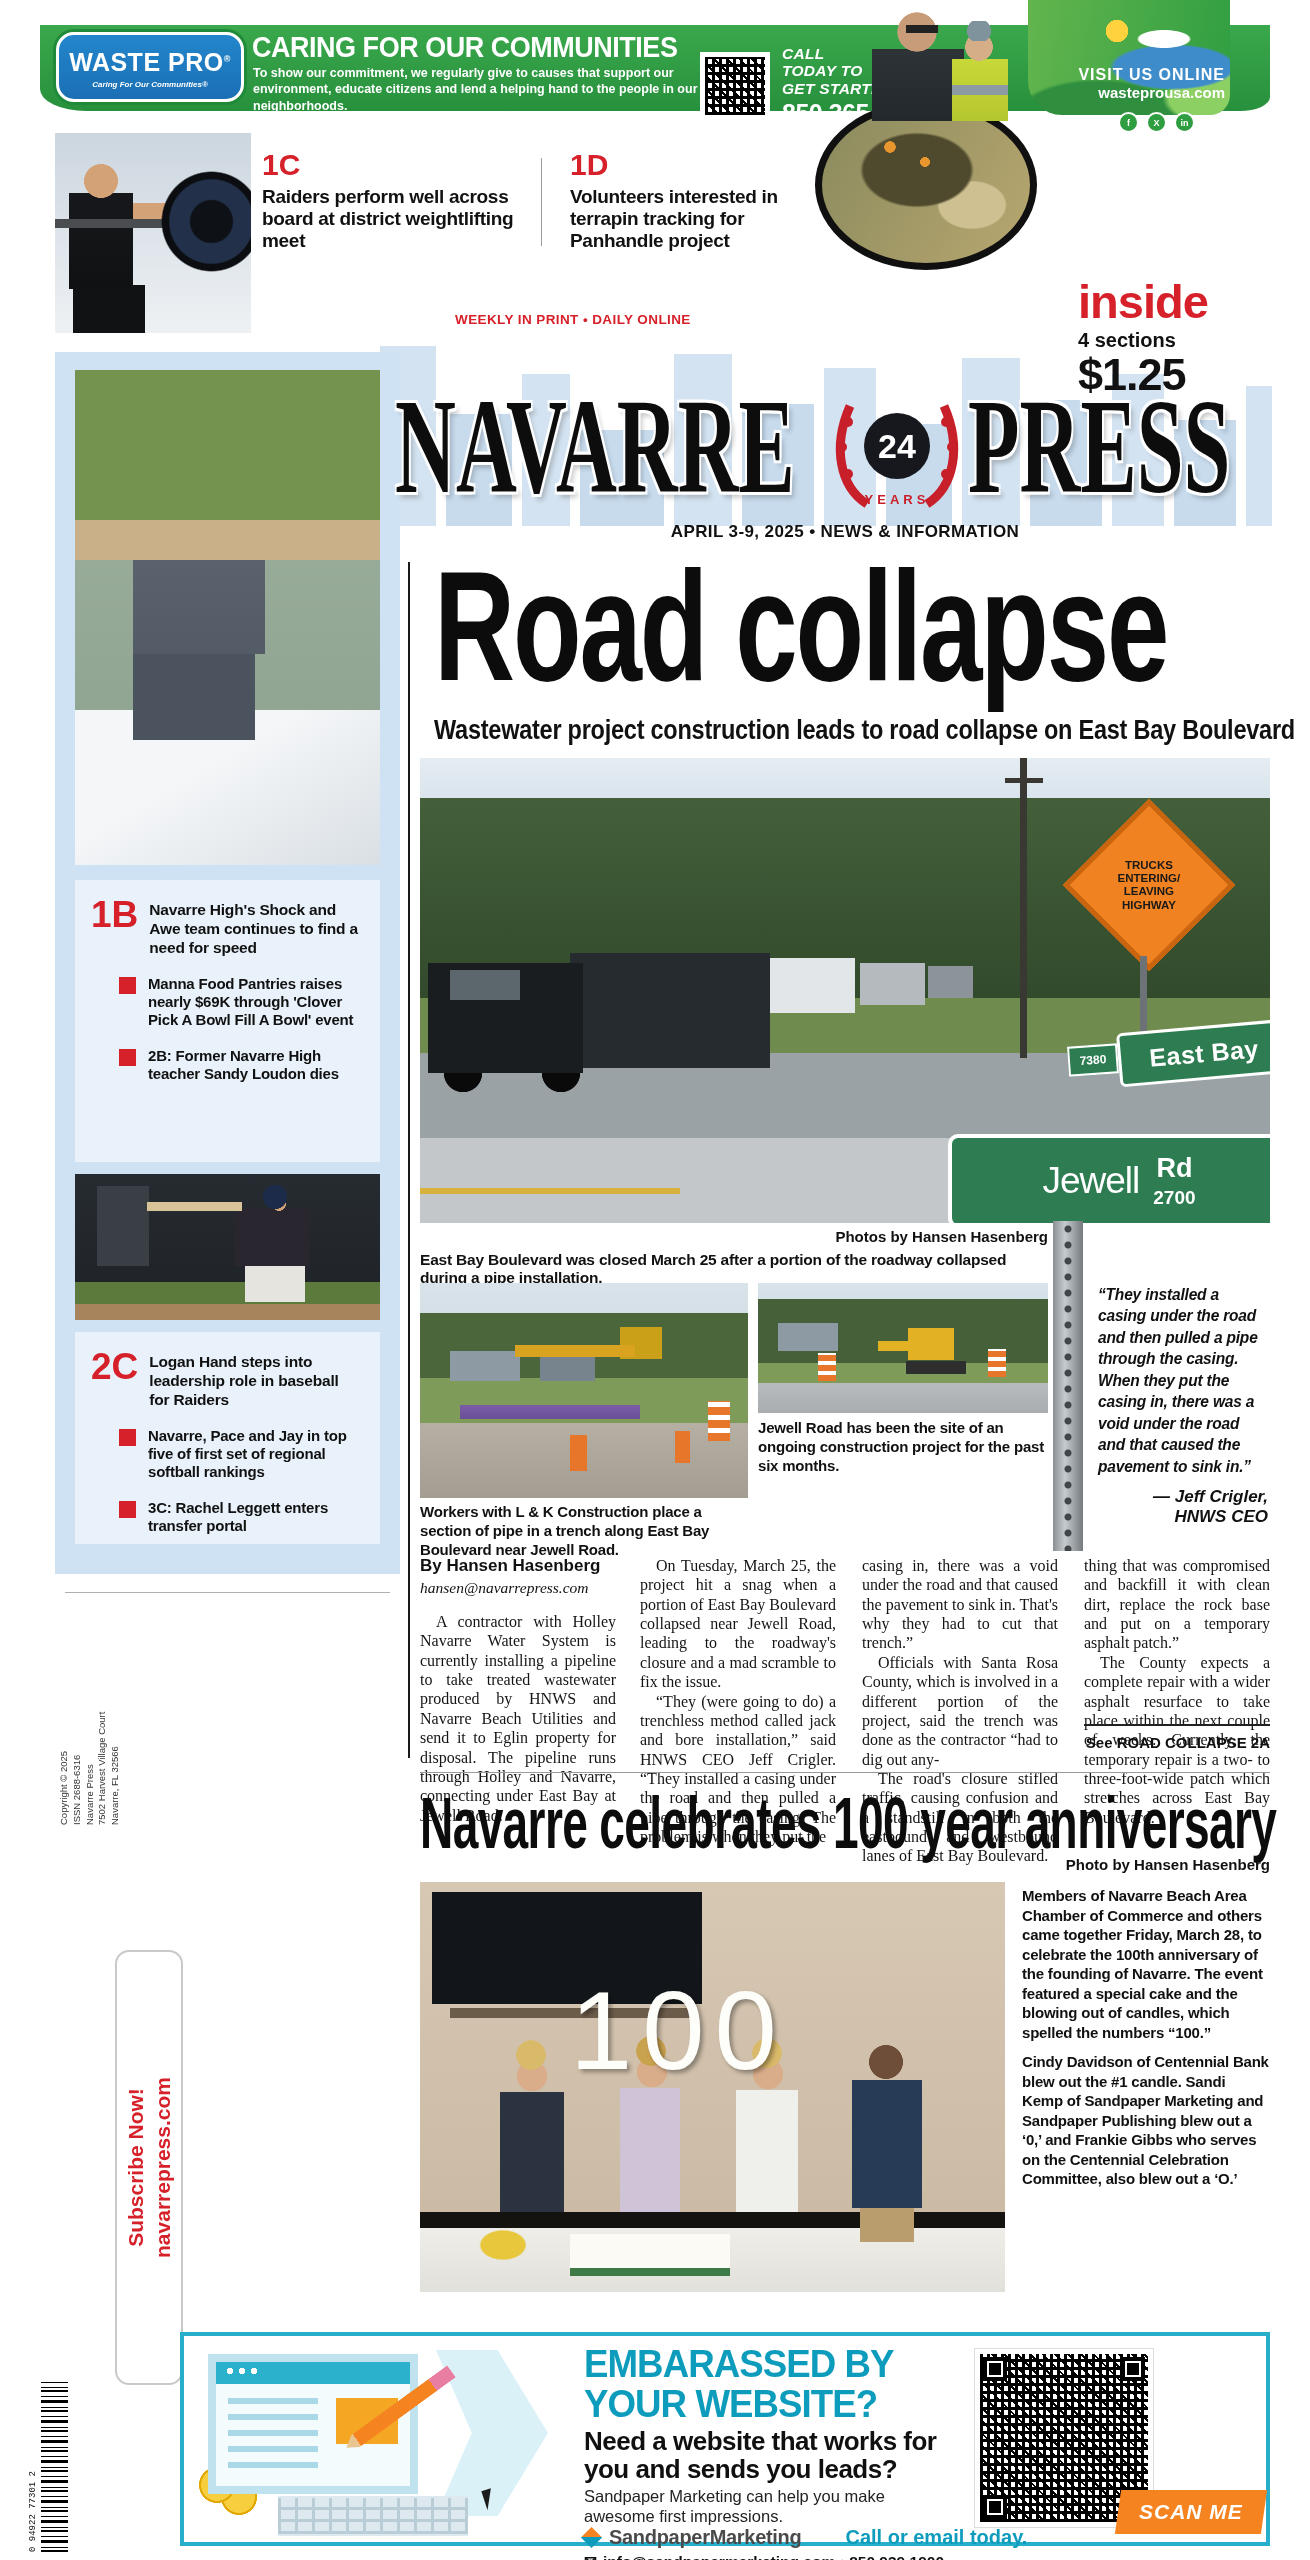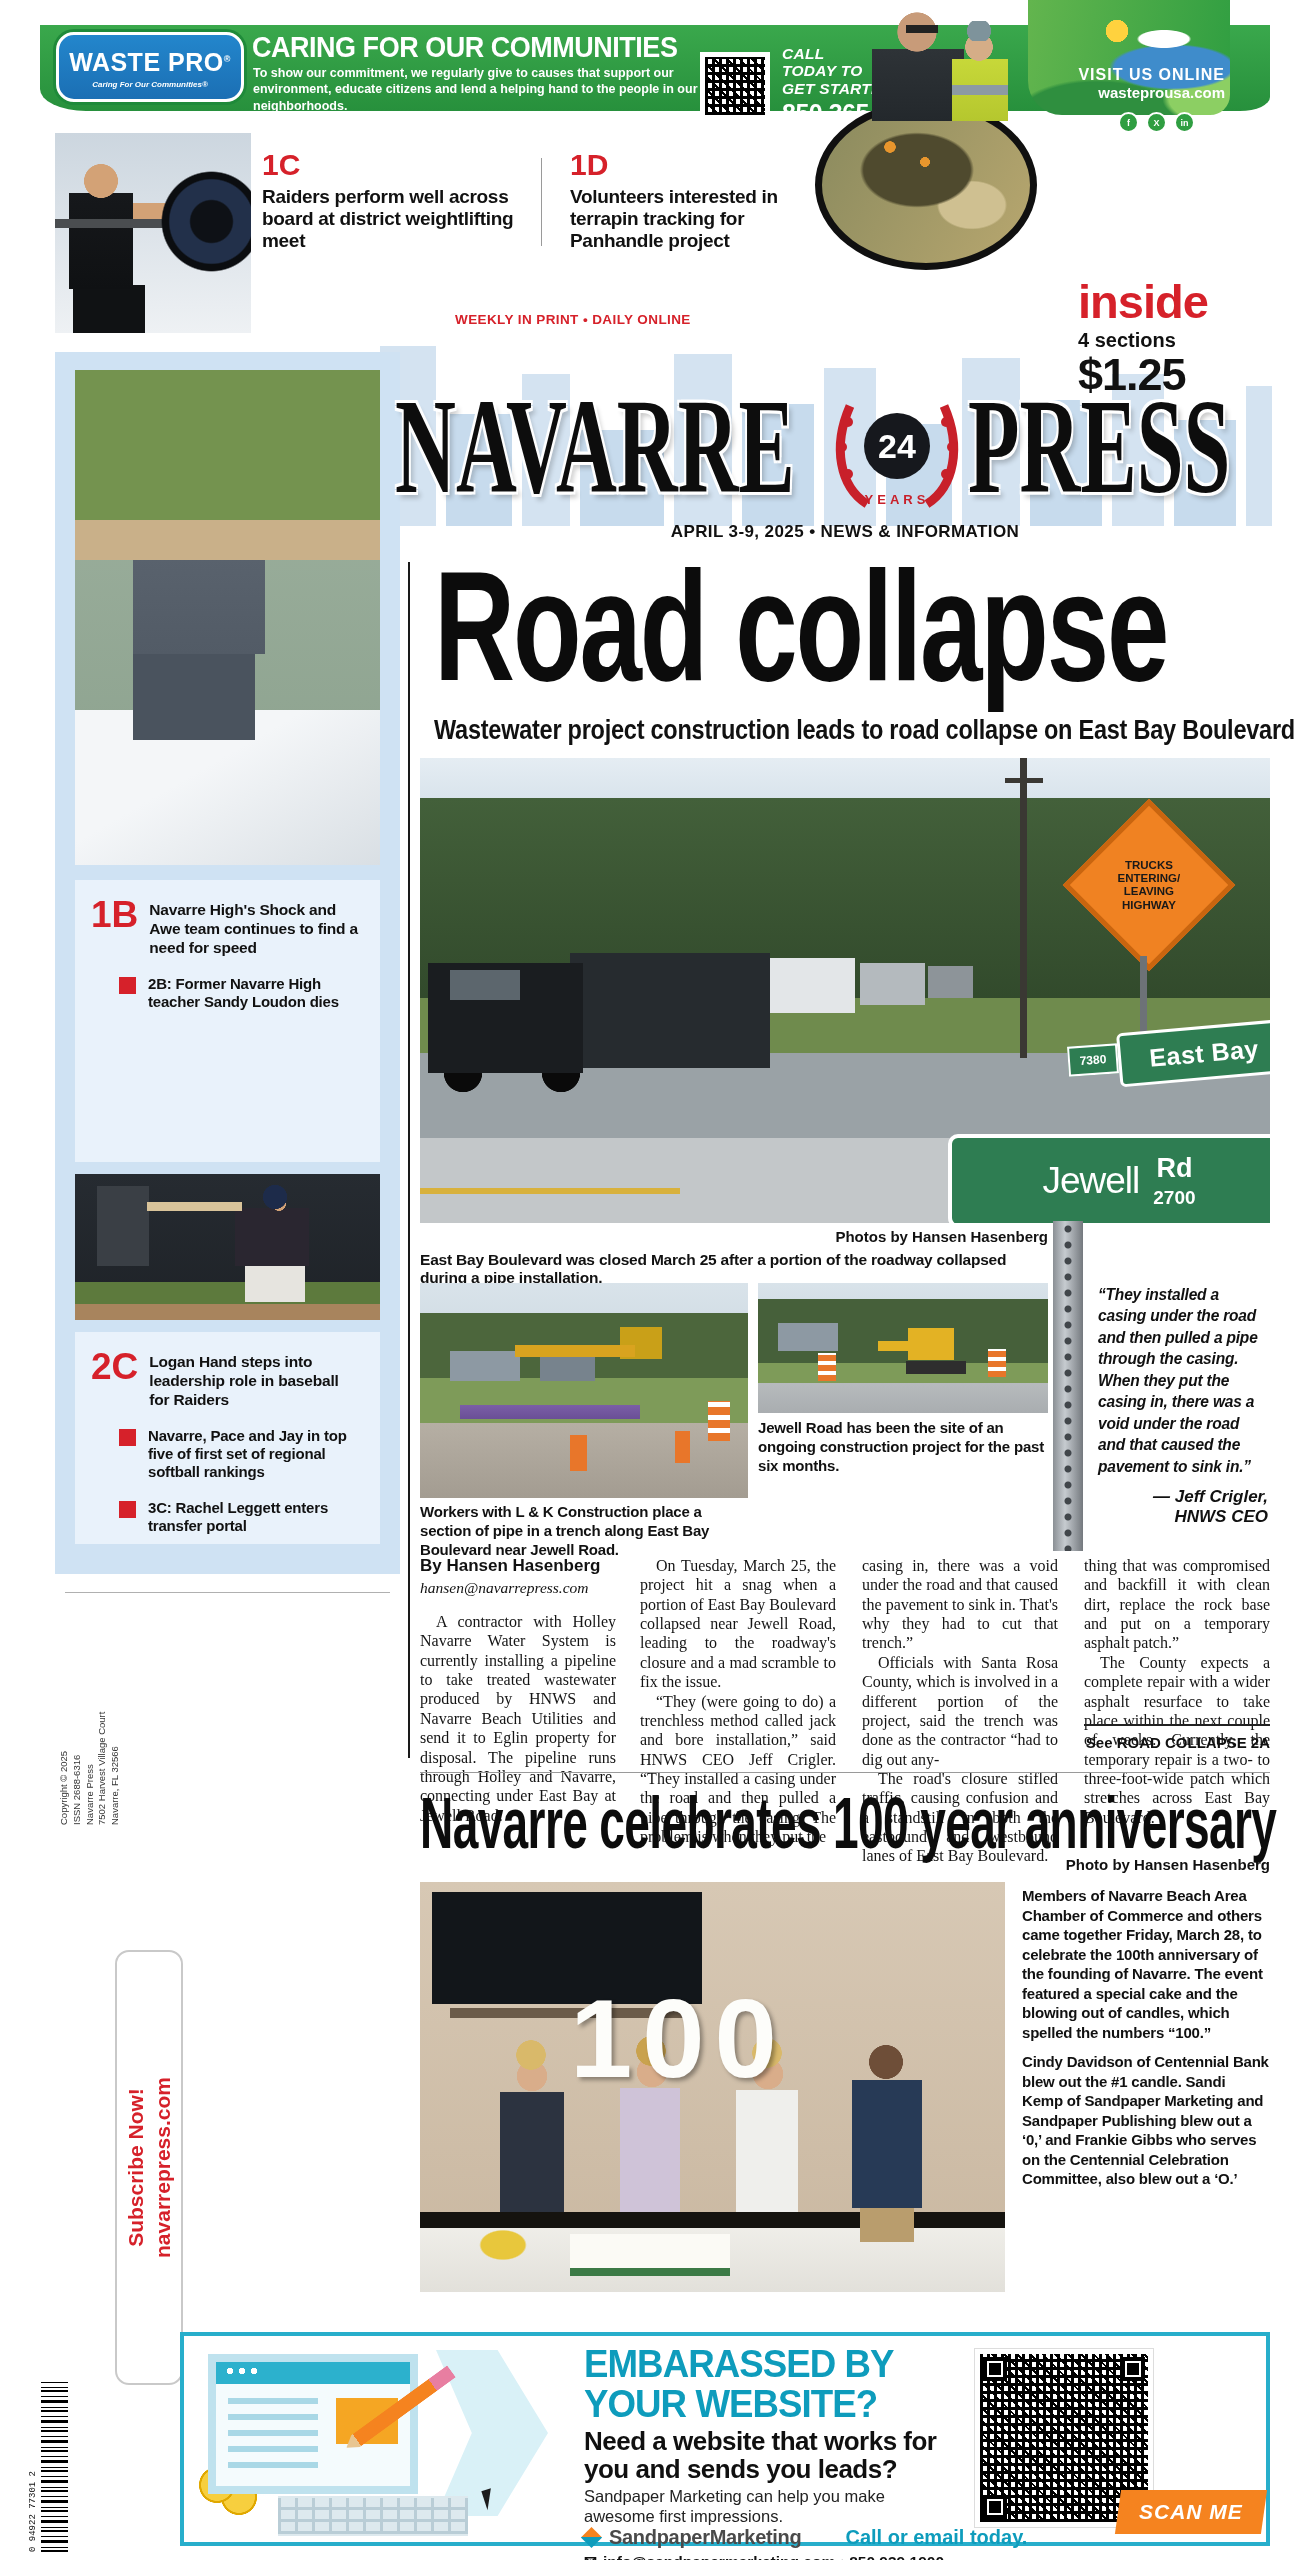--- a/index.html
+++ b/index.html
@@ -248,21 +248,21 @@
        linear-gradient(#cfc3d8,#cfc3d8) 200px 206px/60px 124px no-repeat,
        linear-gradient(#efefec,#efefec) 316px 208px/62px 122px no-repeat,
        linear-gradient(#273a56,#273a56) 432px 198px/70px 128px no-repeat,
        linear-gradient(#b99d6d,#b99d6d) 440px 318px/54px 42px no-repeat,
        linear-gradient(#15130f,#15130f) 0 330px/585px 16px no-repeat,
        linear-gradient(#3c7a46,#3c7a46) 150px 386px/160px 8px no-repeat,
        linear-gradient(#fbfaf5,#fbfaf5) 150px 352px/160px 42px no-repeat,
        radial-gradient(ellipse,#e8c73c 55%,transparent 60%) 55px 345px/56px 36px no-repeat,
        linear-gradient(#f2f1ec,#e2e0da) 0 330px/585px 80px no-repeat,
        linear-gradient(#d7c8b4,#c9b7a0);}
-  #anniv-100{position:absolute;left:150px;top:92px;font-size:112px;font-weight:700;color:#fdfdfa;
+  #anniv-100{position:absolute;left:150px;top:84px;font-size:112px;font-weight:400;color:#fdfdfa;
              letter-spacing:10px;text-shadow:3px 3px 4px rgba(0,0,0,.35);}
   #anniv-text{position:absolute;left:1022px;top:1886px;width:248px;font-size:15px;font-weight:800;line-height:1.3;letter-spacing:-.2px;}
   #anniv-text p{margin:0 0 10px 0;}
   
   #ad{position:absolute;left:180px;top:2332px;width:1090px;height:214px;border:4px solid #27aecb;
       box-sizing:border-box;background:#fff;}
   #ad-arrow{position:absolute;left:252px;top:14px;width:112px;height:166px;background:#d9f1f7;
       clip-path:polygon(0 0,55% 0,100% 50%,55% 100%,0 100%,32% 50%);}
   #ad-art{position:absolute;left:14px;top:10px;width:300px;height:190px;
      background:
@@ -393,20 +393,24 @@
 
 <div id="sidebar">
   <div class="sb-photo" id="sb-photo1"></div>
   <div class="sb-box" id="sb-box1">
     <div class="sb-head">
       <span class="sb-num">1B</span>
       <span class="sb-lead">Navarre High's Shock and Awe team continues to find a need for speed</span>
     </div>
     <div class="sb-item">
       <span class="sb-sq"></span>
+      <span class="sb-txt">Manna Food Pantries raises nearly $69K through 'Clover Pick A Bowl Fill A Bowl' event</span>
+    </div>
+    <div class="sb-item">
+      <span class="sb-sq"></span>
       <span class="sb-txt">2B: Former Navarre High teacher Sandy Loudon dies</span>
     </div>
   </div>
   <div class="sb-photo" id="sb-photo2"></div>
   <div class="sb-box" id="sb-box2">
     <div class="sb-head">
       <span class="sb-num">2C</span>
       <span class="sb-lead">Logan Hand steps into leadership role in baseball for Raiders</span>
     </div>
     <div class="sb-item">

